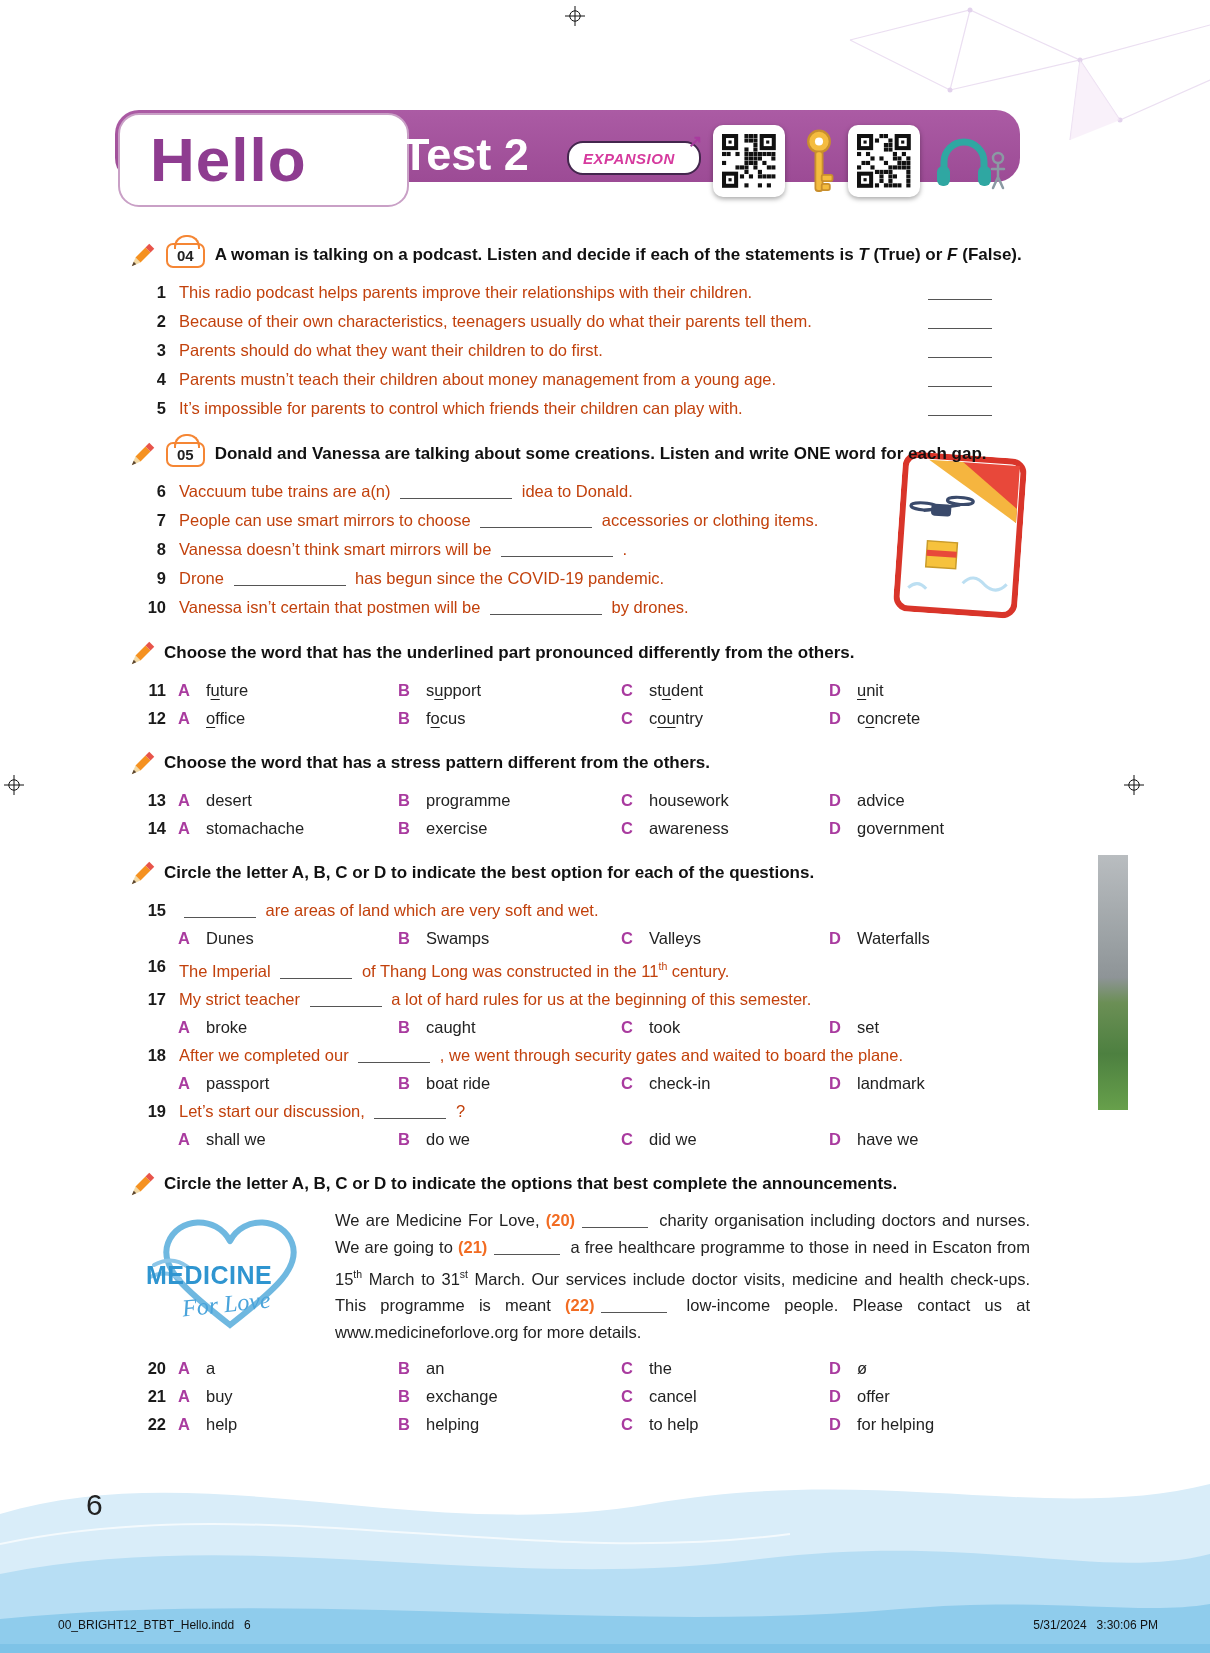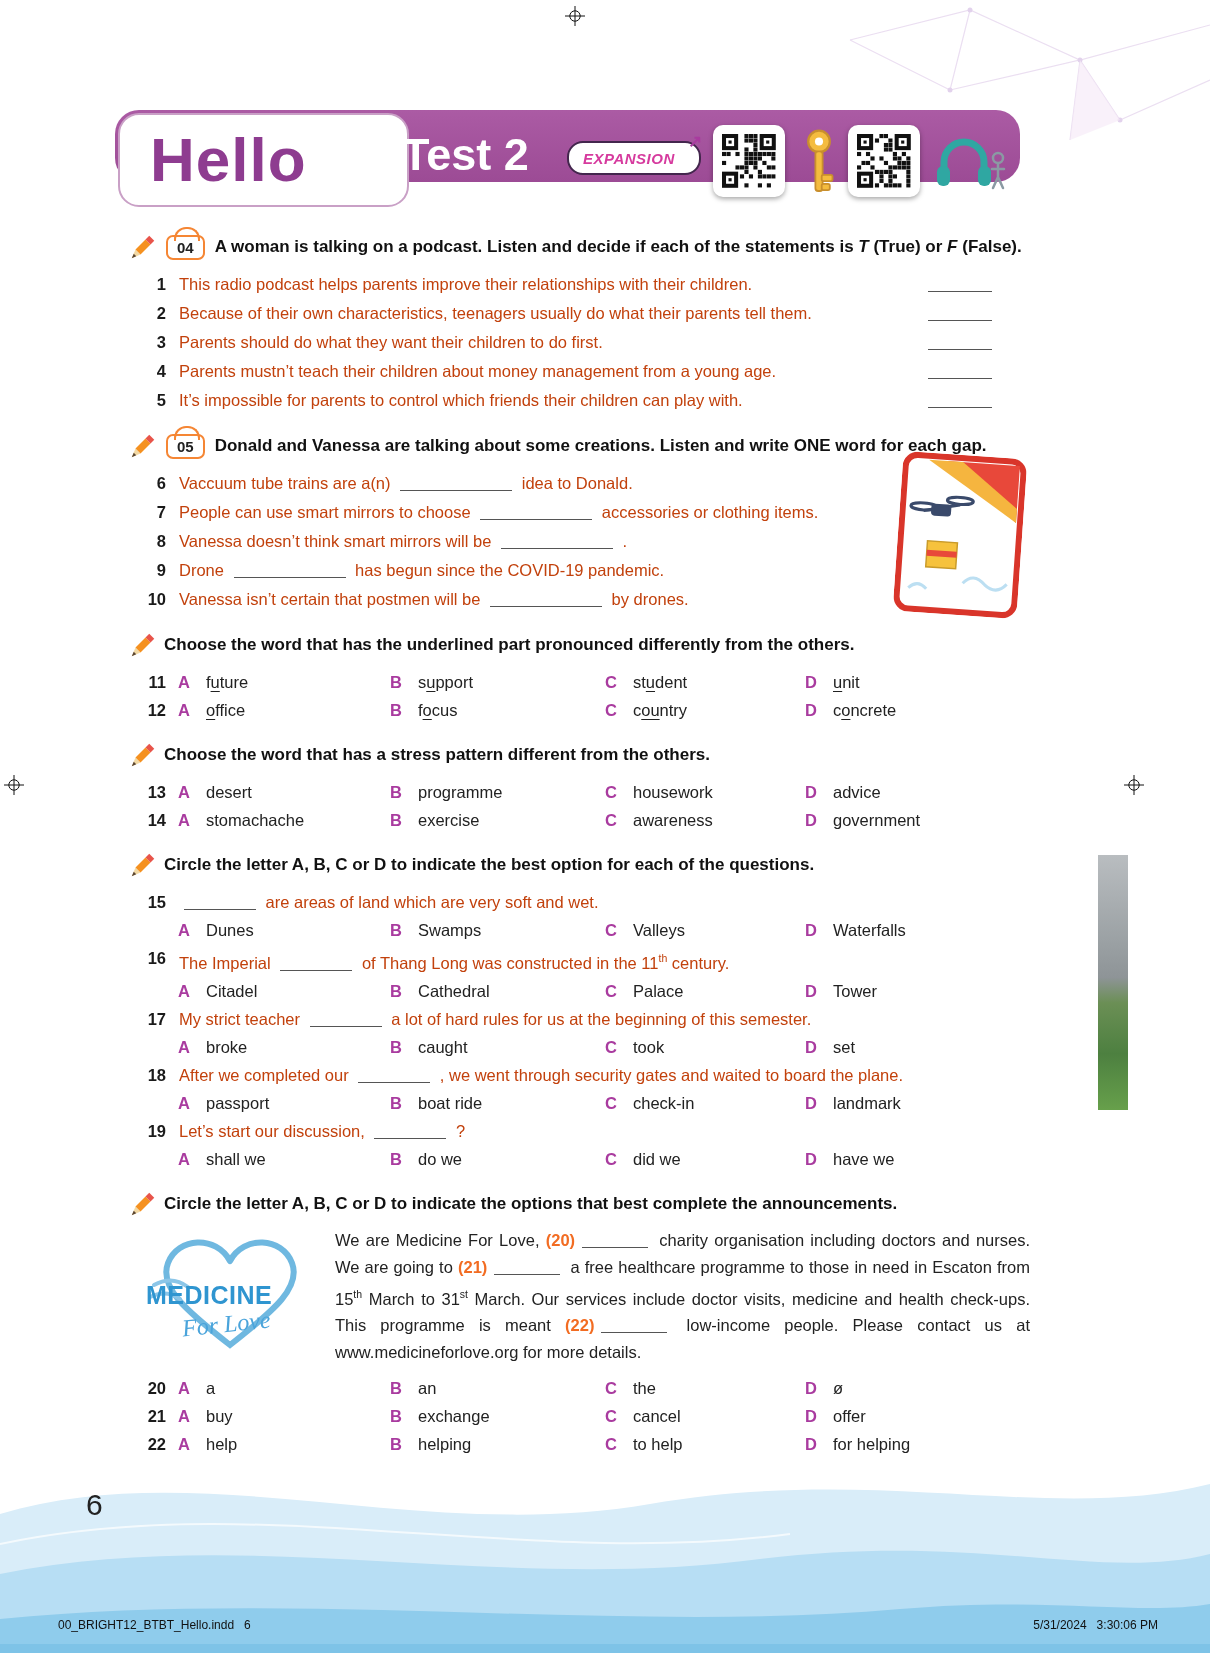--- a/index.html
+++ b/index.html
@@ -33,21 +33,21 @@
     border:2px solid #43264d;border-radius:16px;display:flex;align-items:center;
     padding:0 24px 0 14px;font-size:15px;font-weight:bold;font-style:italic;color:#d63a9e;letter-spacing:.5px;}
   .expansion-arrow{position:absolute;right:-4px;top:-12px;font-style:normal;font-size:17px;color:#a93b9f;}
   .qr-card{position:absolute;top:15px;width:72px;height:72px;background:#fff;border-radius:10px;
     box-shadow:0 2px 5px rgba(0,0,0,.35);display:flex;align-items:center;justify-content:center;}
   .qr1{left:598px;} .qr2{left:733px;}
   .key-wrap{position:absolute;left:684px;top:18px;width:40px;height:72px;}
   .hp-wrap{position:absolute;left:815px;top:14px;width:78px;height:74px;}
 
   
-  .content{position:absolute;left:140px;top:232px;width:890px;}
+  .content{position:absolute;left:140px;top:240px;width:890px;}
   section{margin:0;}
   .sec-header{display:flex;align-items:center;margin:16px 0 8px -12px;white-space:nowrap;}
   .sec-header.first{margin-top:0;}
   .pencil-slot{width:32px;height:30px;flex:0 0 32px;margin-right:4px;}
   .pencil-slot svg{display:block;}
   .audio-badge{position:relative;display:inline-block;border:2px solid #f58634;border-radius:7px;
     background:#fff;padding:2px 9px;font-weight:bold;font-size:15px;color:#222;margin:0 10px 0 2px;}
   .audio-badge::before{content:"";position:absolute;left:16%;top:-10px;width:66%;height:12px;
     border:2.5px solid #f58634;border-bottom:none;border-radius:12px 12px 0 0;}
   .sec-instruction{font-weight:bold;font-size:17px;color:#111;}
@@ -57,21 +57,21 @@
   .qnum{flex:0 0 26px;text-align:right;font-weight:bold;margin-right:13px;color:#1a1a1a;}
   .qtext{color:#c2410c;}
   .tf-row{width:852px;}
   .tf-blank{width:64px;height:21px;border-bottom:1.4px solid #555;margin-left:auto;flex:0 0 64px;}
   .blank{display:inline-block;border-bottom:1.4px solid #555;height:14px;vertical-align:-2px;margin:0 5px;}
   .gapnum{color:#f26c22;font-weight:bold;margin-right:2px;}
   sup{font-size:10.5px;}
 
   .opt-row{position:relative;padding-left:38px;line-height:28px;font-size:16.5px;}
   .opt-row .qnum{position:absolute;left:0;top:0;width:26px;}
-  .opt-grid{display:grid;grid-template-columns:212px 215px 200px auto;}
+  .opt-grid{display:grid;grid-template-columns:212px 215px 200px auto;gap:8px;}
   .opt-letter{display:inline-block;width:17px;font-weight:bold;color:#a93b9f;margin-right:11px;}
   .opt-text{color:#222;}
   .ul{text-decoration:underline;text-underline-offset:2.5px;text-decoration-thickness:1.3px;}
 
   .q-row{line-height:28px;}
 
   
   .announce{display:flex;align-items:flex-start;margin-bottom:8px;}
   .mfl-logo{position:relative;flex:0 0 195px;height:132px;}
   .mfl-heart{position:absolute;left:0;top:0;}
@@ -480,28 +480,20 @@
               <span class="opt-cell"><span class="opt-letter">A</span><span class="opt-text">Dunes</span></span>
               <span class="opt-cell"><span class="opt-letter">B</span><span class="opt-text">Swamps</span></span>
               <span class="opt-cell"><span class="opt-letter">C</span><span class="opt-text">Valleys</span></span>
               <span class="opt-cell"><span class="opt-letter">D</span><span class="opt-text">Waterfalls</span></span>
             </div>
           </div>
           <div class="row q-row">
             <span class="qnum">16</span>
             <span class="qtext"><span>The Imperial </span><span class="blank" style="width: 72px;"></span><span> of Thang Long was constructed in the 11</span><sup>th</sup><span> century.</span></span>
           </div>
-          <div class="opt-row">
-            <div class="opt-grid">
-              <span class="opt-cell"><span class="opt-letter">A</span><span class="opt-text">Citadel</span></span>
-              <span class="opt-cell"><span class="opt-letter">B</span><span class="opt-text">Cathedral</span></span>
-              <span class="opt-cell"><span class="opt-letter">C</span><span class="opt-text">Palace</span></span>
-              <span class="opt-cell"><span class="opt-letter">D</span><span class="opt-text">Tower</span></span>
-            </div>
-          </div>
           <div class="row q-row">
             <span class="qnum">17</span>
             <span class="qtext"><span>My strict teacher </span><span class="blank" style="width: 72px;"></span><span> a lot of hard rules for us at the beginning of this semester.</span></span>
           </div>
           <div class="opt-row">
             <div class="opt-grid">
               <span class="opt-cell"><span class="opt-letter">A</span><span class="opt-text">broke</span></span>
               <span class="opt-cell"><span class="opt-letter">B</span><span class="opt-text">caught</span></span>
               <span class="opt-cell"><span class="opt-letter">C</span><span class="opt-text">took</span></span>
               <span class="opt-cell"><span class="opt-letter">D</span><span class="opt-text">set</span></span>

